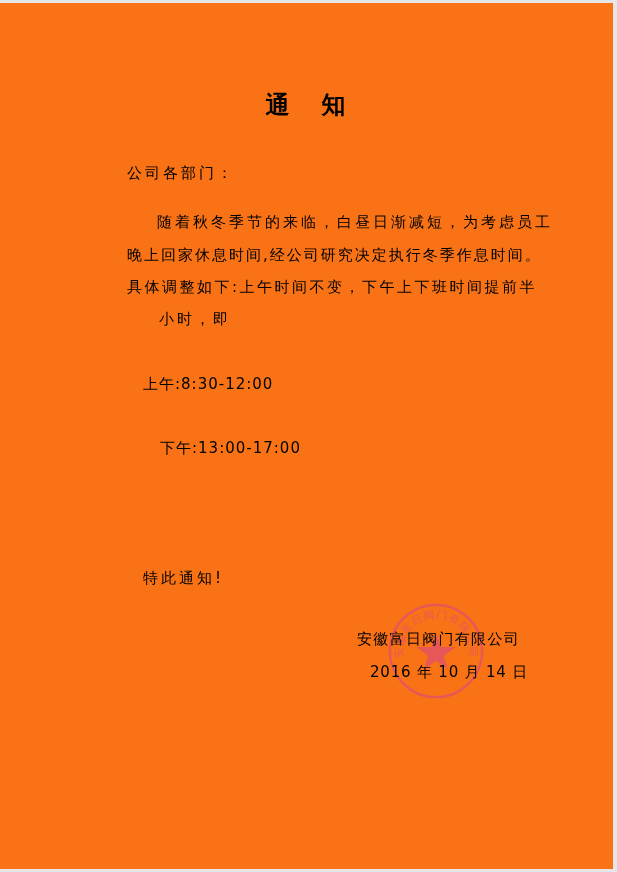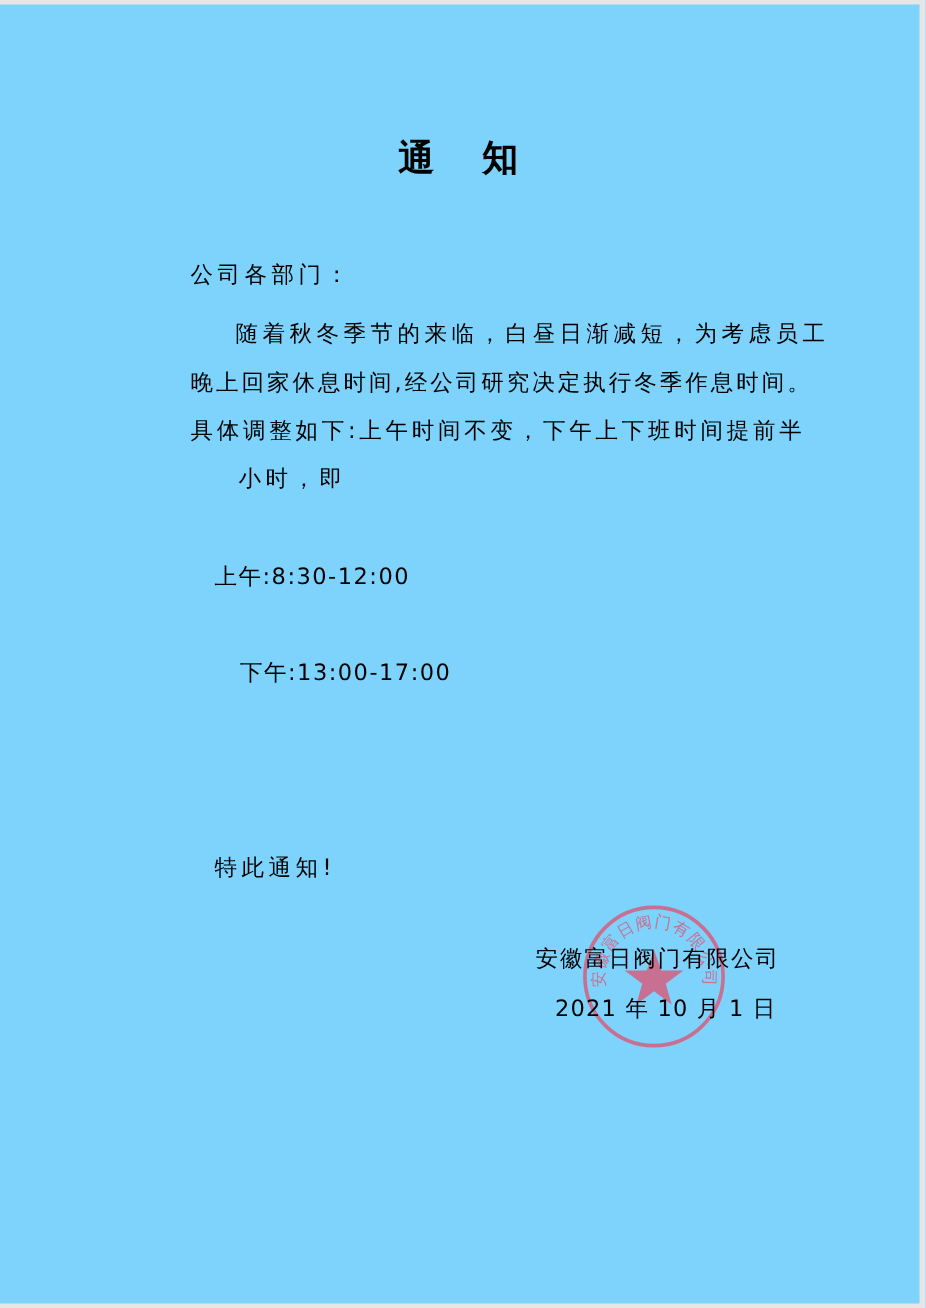--- a/index.html
+++ b/index.html
@@ -4,21 +4,21 @@
 <style>
   html, body { margin: 0; padding: 0; }
   body {
     width: 617px; height: 872px; position: relative; overflow: hidden;
     background: #e6e6e6;
     font-family: "DejaVu Sans", "Liberation Sans", sans-serif;
     color: #000;
   }
   .page {
     position: absolute; left: 0; top: 3px; width: 613px; height: 866px;
-    background: #7dd3fc;
+    background: #f97316;
   }
   .title {
     position: absolute; left: 0; width: 613px; top: 86px; text-align: center;
     font-size: 24px; font-weight: bold; letter-spacing: 2px;
   }
   .title .gap { display: inline-block; width: 30px; }
   .line {
     position: absolute; font-size: 15px; line-height: 18px; white-space: nowrap;
     letter-spacing: 3px;
   }
@@ -29,21 +29,21 @@
 </style>
 </head>
 <body>
 
 <div class="page">
 
   <div class="title">
     <span>通</span><span class="gap"></span><span>知</span>
   </div>
 
-  <div class="line" style="left:127px; top:171px;">公司各部门：</div>
+  <div class="line" style="left:127px; top:161px;">公司各部门：</div>
 
   <div class="line" style="left:157px; top:210px;">随着秋冬季节的来临，白昼日渐减短，为考虑员工</div>
   <div class="line" style="left:127px; top:275px; letter-spacing:2.5px;">具体调整如下:上午时间不变，下午上下班时间提前半</div>
   <div class="line" style="left:127px; top:243px; letter-spacing:2px;">晚上回家休息时间,经公司研究决定执行冬季作息时间。</div>
   <div class="line" style="left:127px; top:307px;margin-left:32px;">小时，即</div>
 
   <div class="line" style="left:143px; top:372px; letter-spacing:1px;">上午:8:30-12:00</div>
   <div class="line" style="left:143px; top:436px; letter-spacing:1px;margin-left:17px;">下午:13:00-17:00</div>
 
 
@@ -54,15 +54,15 @@
       <path id="arc" d="M 18 62 A 34 34 0 1 1 82 62"></path>
     </defs>
     <circle cx="50" cy="50" r="47" fill="none" stroke="#e0506e" stroke-width="2.5"></circle>
     <text font-size="11" fill="#e0506e" font-family="DejaVu Sans, sans-serif" letter-spacing="1">
       <textPath href="#arc" startOffset="50%" text-anchor="middle">安徽富日阀门有限公司</textPath>
     </text>
     <polygon points="50,32 55,46 70,46 58,55 62,69 50,60 38,69 42,55 30,46 45,46" fill="#e0506e"></polygon>
   </svg>
 
   <div class="line" style="left:357px; top:627px; letter-spacing:1.3px;">安徽富日阀门有限公司</div>
-  <div class="line" style="left:370px; top:660px; letter-spacing:0.8px;">2021 年 10 月 1 日</div>
+  <div class="line" style="left:370px; top:660px; letter-spacing:0.8px;">2016 年 10 月 14 日</div>
 
 </div>
 
 </body></html>

